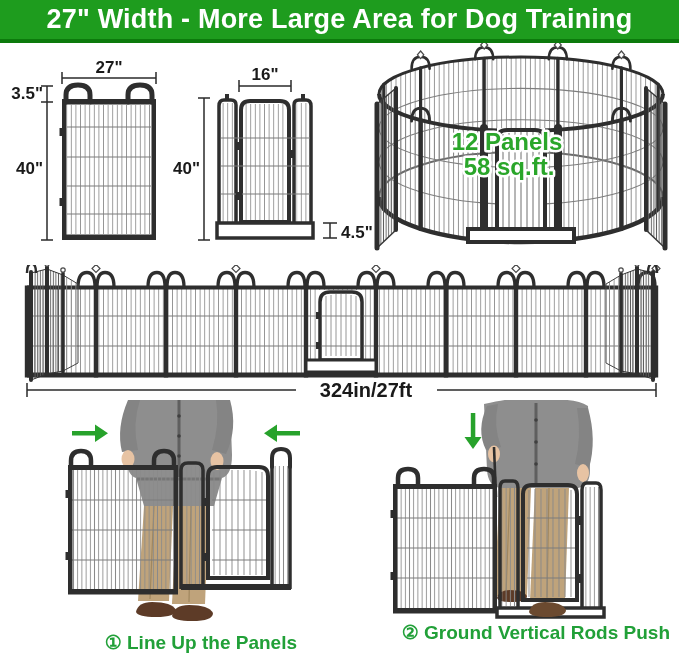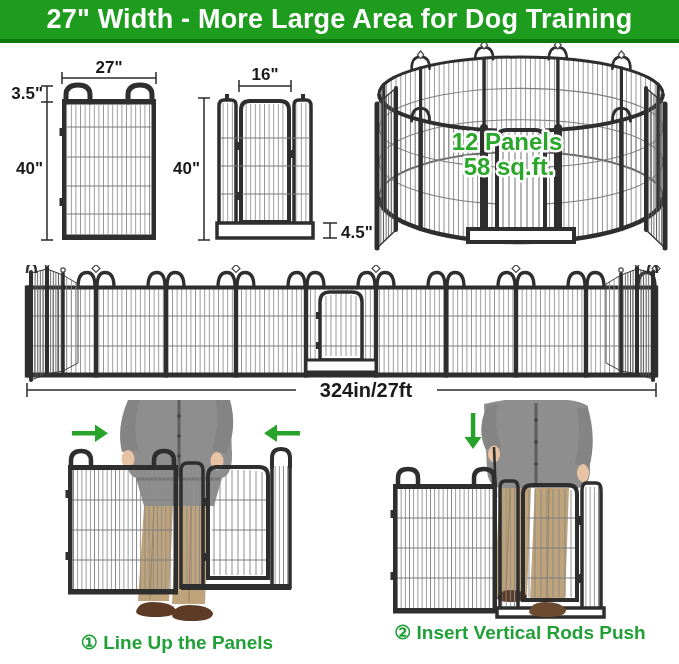--- a/index.html
+++ b/index.html
@@ -5,21 +5,21 @@
   html,body{margin:0;padding:0;background:#fff;}
   .canvas{position:relative;width:679px;height:664px;background:#fff;overflow:hidden;
           font-family:"Liberation Sans",sans-serif;}
   .abs{position:absolute;}
   
   .header{left:0;top:0;width:679px;height:39px;background:var(--header-bg,#1e9c1e);
           border-bottom:4px solid var(--header-strip,#0c7a0c);
           display:flex;align-items:center;justify-content:center;}
   .header-title{color:#fff;font-size:27px;font-weight:bold;letter-spacing:.2px;white-space:nowrap;}
   
-  .caption{color:var(--caption-green,#21a038);font-weight:bold;font-size:19px;text-align:center;line-height:21px;}
+  .caption{color:var(--caption-green,#21a038);font-weight:bold;font-size:19px;text-align:right;line-height:21px;}
   
   svg{display:block;}
   .fr{stroke:var(--fence-dark,#2e2e2e);fill:none;}
   .frf{fill:var(--fence-dark,#2e2e2e);stroke:none;}
   .wire{stroke:#7d7d7d;stroke-width:1.1;fill:none;}
   .dim{stroke:#2a2a2a;stroke-width:1.5;fill:none;}
   .dimtxt{font-size:17px;font-weight:bold;fill:var(--dimension-text,#1a1a1a);}
   .rowtxt{font-size:20px;font-weight:bold;fill:var(--dimension-text,#1a1a1a);}
   .overlay-txt{font-size:24px;font-weight:bold;fill:var(--overlay-green,#2aa62a);
                stroke:#fff;stroke-width:5px;paint-order:stroke;stroke-linejoin:round;}
@@ -436,16 +436,16 @@
     <path class="shoe" d="M529 612 Q531 602 545 602 Q562 602 566 610 Q566 617 547 617 Q531 617 529 612 Z" style="fill:#6b4a30"></path>
 
     <g>
       <rect class="green" x="470.8" y="413" width="4.5" height="24"></rect>
       <polygon class="green" points="464.5,437 481.5,437 473,449"></polygon>
     </g>
   </svg>
 
   <div class="abs caption" style="left:57px;top:632px;width:240px">① Line Up the Panels</div>
   <div class="abs caption" style="left:370px;top:622px;width:300px">
-    <div>② Insert Vertical Rods Push</div>
+    <div>② Ground Vertical Rods Push</div>
   </div>
 
 </div>
 
 </body></html>

